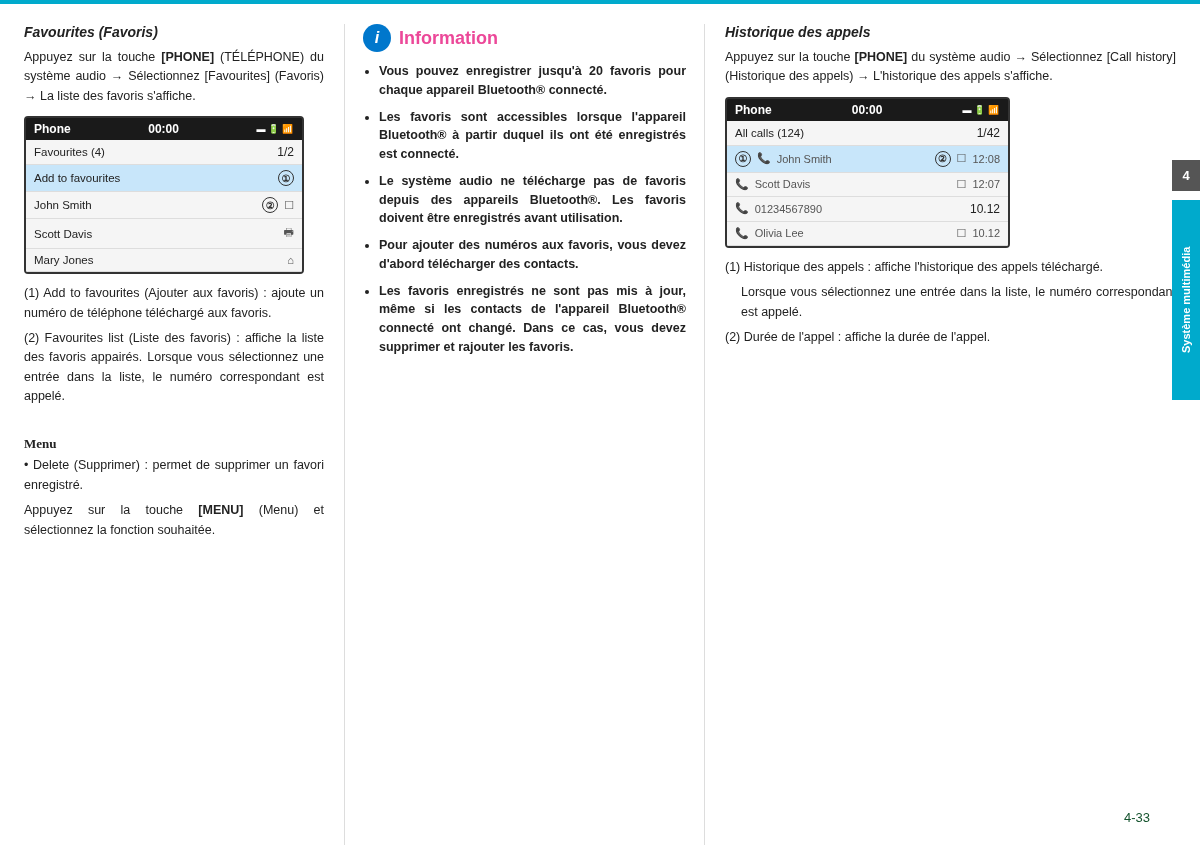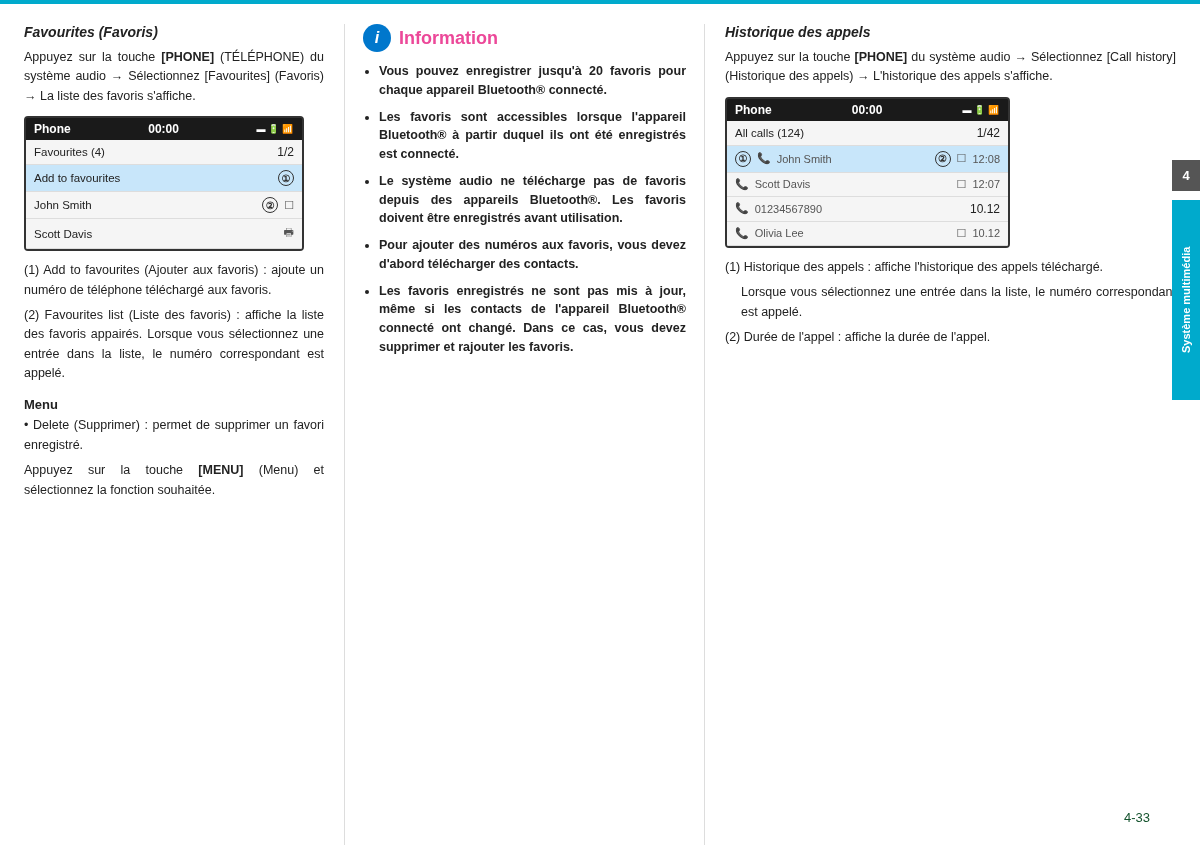--- a/index.html
+++ b/index.html
@@ -141,22 +141,23 @@
     .note-item {
       font-size: 12px;
       line-height: 1.5;
       text-align: justify;
       margin-bottom: 8px;
     }
 
     .menu-title {
       font-weight: bold;
       font-size: 13px;
-      margin-top: 14px;
+      margin-top: 30px;
       margin-bottom: 4px;
+      font-family: Liberation Serif, serif;
     }
 
     
     .info-box-header {
       display: flex;
       align-items: center;
       gap: 8px;
       margin-bottom: 10px;
     }
 
@@ -254,20 +255,26 @@
           <span class="phone-row-label">John Smith</span>
           <div class="phone-row-right">
             <span class="circle-num">②</span>
             <span class="phone-icon-small">☐</span>
           </div>
         </div>
         <div class="phone-row">
           <span class="phone-row-label">Scott Davis</span>
           <div class="phone-row-right">
             <span class="phone-icon-small">🖶</span>
+          </div>
+        </div>
+        <div class="phone-row">
+          <span class="phone-row-label">Mary Jones</span>
+          <div class="phone-row-right">
+            <span class="phone-icon-small">⌂</span>
           </div>
         </div>
       </div>
     </div>
 
     <p class="body-text">
       <span>(1)</span> Add to favourites (Ajouter aux favoris) : ajoute un numéro de téléphone téléchargé aux favoris.
     </p>
     <p class="body-text">
       <span>(2)</span> Favourites list (Liste des favoris) : affiche la liste des favoris appairés. Lorsque vous sélectionnez une entrée dans la liste, le numéro correspondant est appelé.

